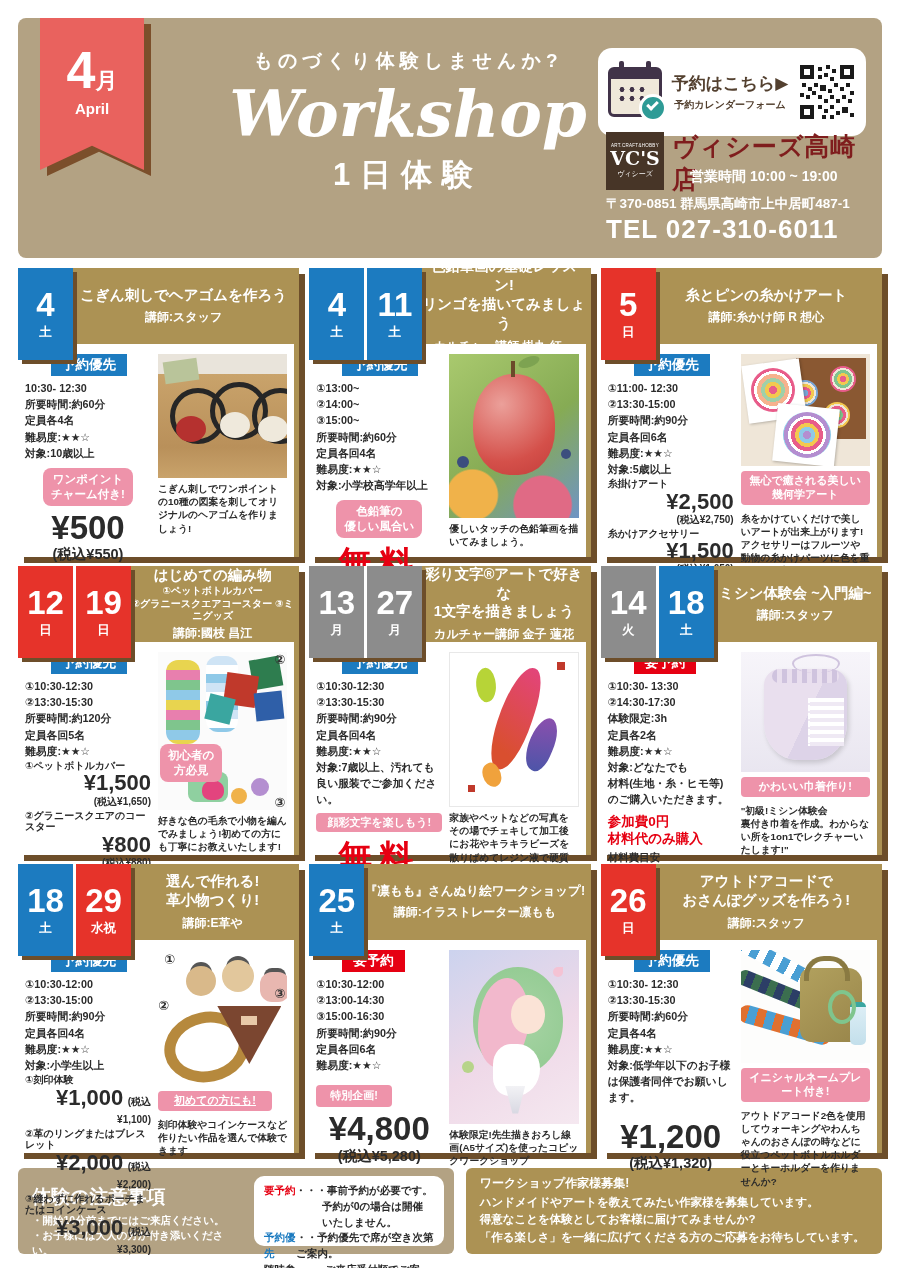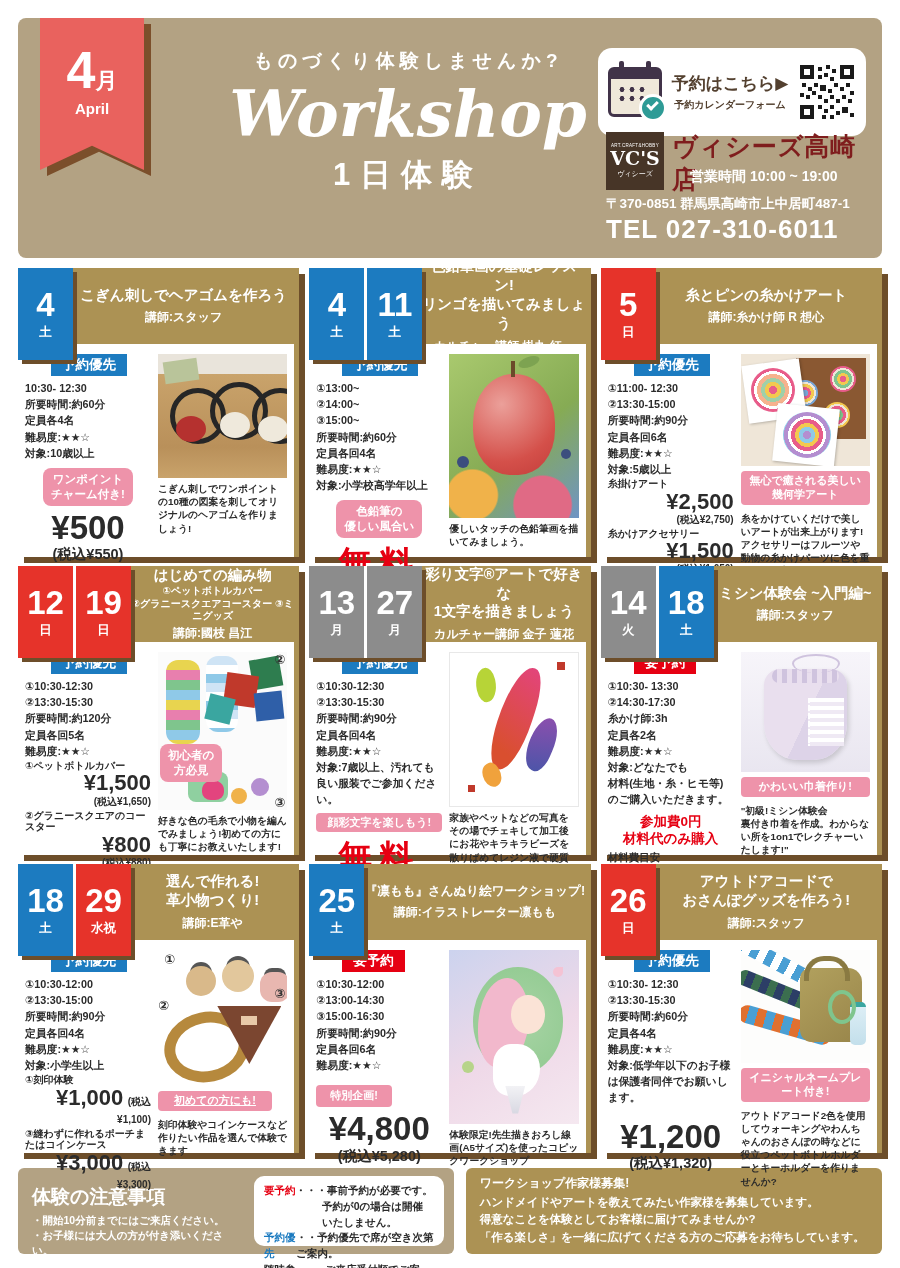--- a/index.html
+++ b/index.html
@@ -74,21 +74,21 @@
   .pill{background:#ee93aa;color:#fff;font-weight:bold;font-size:11px;text-align:center;border-radius:4px;
     padding:3px 6px;margin:5px 0 3px 0;line-height:1.25;}
   .free{color:#e60012;font-weight:bold;font-size:34px;letter-spacing:7px;text-align:center;margin-top:3px;}
   .bigprice{font-size:33px;font-weight:bold;text-align:center;line-height:1.05;margin-top:5px;}
   .bigprice .sfx{font-size:15px;}
   .tax{font-size:14.5px;font-weight:bold;text-align:center;}
   .prow{text-align:right;margin-top:1px;}
   .plabel{font-size:10px;font-weight:bold;text-align:left;line-height:1.15;}
   .pval{font-size:22px;font-weight:bold;line-height:1.05;}
   .ptax{font-size:10px;font-weight:bold;}
-  .rednote{color:#e60012;font-weight:bold;font-size:13.5px;line-height:1.3;margin-top:5px;white-space:pre-line;text-align:center;}
+  .rednote{color:#e60012;font-weight:bold;font-size:13.5px;line-height:1.3;margin-top:5px;white-space:pre-line;}
   .matlabel{font-size:10.5px;font-weight:bold;margin-top:3px;}
   .cright{flex:1;min-width:0;display:flex;flex-direction:column;padding-top:5px;}
   .photo{position:relative;overflow:hidden;flex:none;}
   .caption{font-size:9.8px;font-weight:bold;line-height:1.35;margin:4px 0 0 0;}
   .marker{position:absolute;font-size:13px;font-weight:bold;color:#333;z-index:2;}
   .ovl{position:absolute;z-index:2;}
 
   
   .p1{height:124px;background:linear-gradient(180deg,#e9e4db 0 16%,#c9a36b 16%,#b9905a 75%,#c9a36b);}
   .p2{height:164px;background:
@@ -473,21 +473,21 @@
           <div class="ctitle">ミシン体験会 ~入門編~</div>
           <div class="cinstr">講師:スタッフ</div>
         </div>
       </header>
       <div class="cbody">
         <div class="cleft">
           <span class="rbadge red">要予約</span>
           <div class="details">
             <div>①10:30- 13:30</div>
             <div>②14:30-17:30</div>
-            <div>糸かけ師:3h</div>
+            <div>体験限定:3h</div>
             <div>定員各2名</div>
             <div>難易度:★★☆</div>
             <div>対象:どなたでも</div>
             <div>材料(生地・糸・ヒモ等)のご購入いただきます。</div>
           </div>
           <div class="rednote">参加費0円
 材料代のみ購入</div>
           <div class="matlabel">材料費目安</div>
           <div class="bigprice" style="font-size:27px;"><span>¥1,500</span><span class="sfx">前後</span></div>
           <div class="tax" style="font-size:12px;">(税込¥1,650)</div>
@@ -532,20 +532,25 @@
             <div>②13:30-15:00</div>
             <div>所要時間:約90分</div>
             <div>定員各回4名</div>
             <div>難易度:★★☆</div>
             <div>対象:小学生以上</div>
           </div>
           <div class="prow">
             <div class="plabel">①刻印体験</div>
             <div class="pval" style="display:inline;">¥1,000</div>
             <span class="ptax">(税込¥1,100)</span>
+          </div>
+          <div class="prow">
+            <div class="plabel">②革のリングまたはブレスレット</div>
+            <div class="pval" style="display:inline;">¥2,000</div>
+            <span class="ptax">(税込¥2,200)</span>
           </div>
           <div class="prow">
             <div class="plabel">③縫わずに作れるポーチまたはコインケース</div>
             <div class="pval" style="display:inline;">¥3,000</div>
             <span class="ptax">(税込¥3,300)</span>
           </div>
         </div>
         <div class="cright">
           <div class="photo p7">
             <div class="shape" style="left:28px;top:16px;width:30px;height:30px;border-radius:50%;background:#d9b98a;box-shadow:0 -8px 0 -4px #555;"></div>

